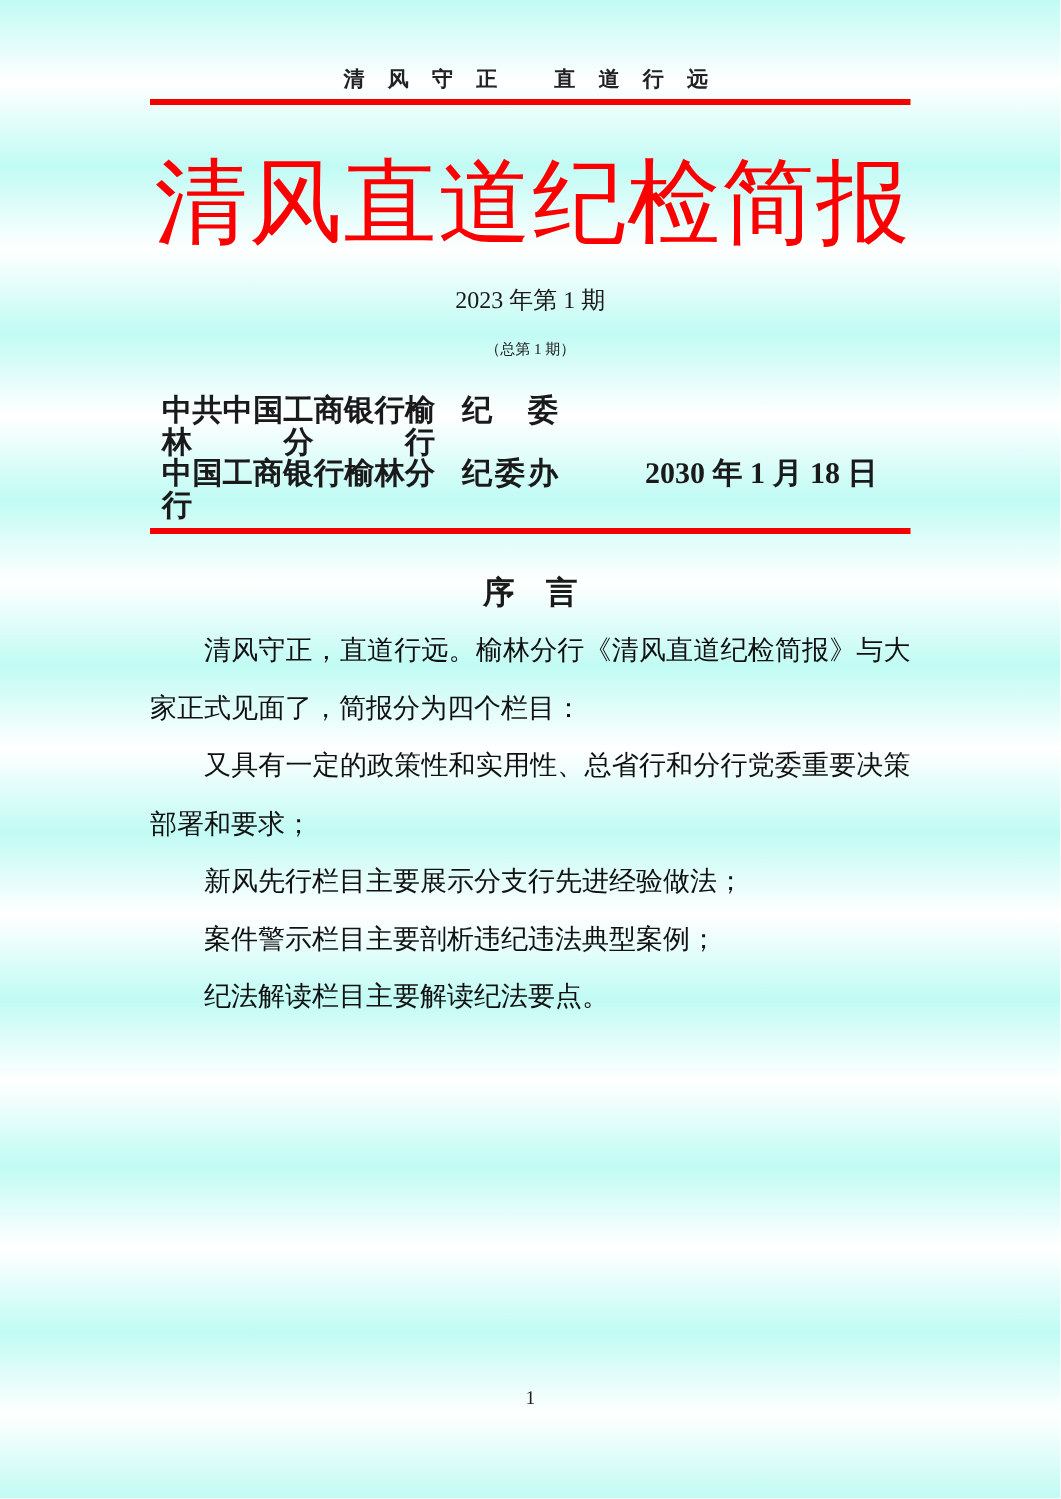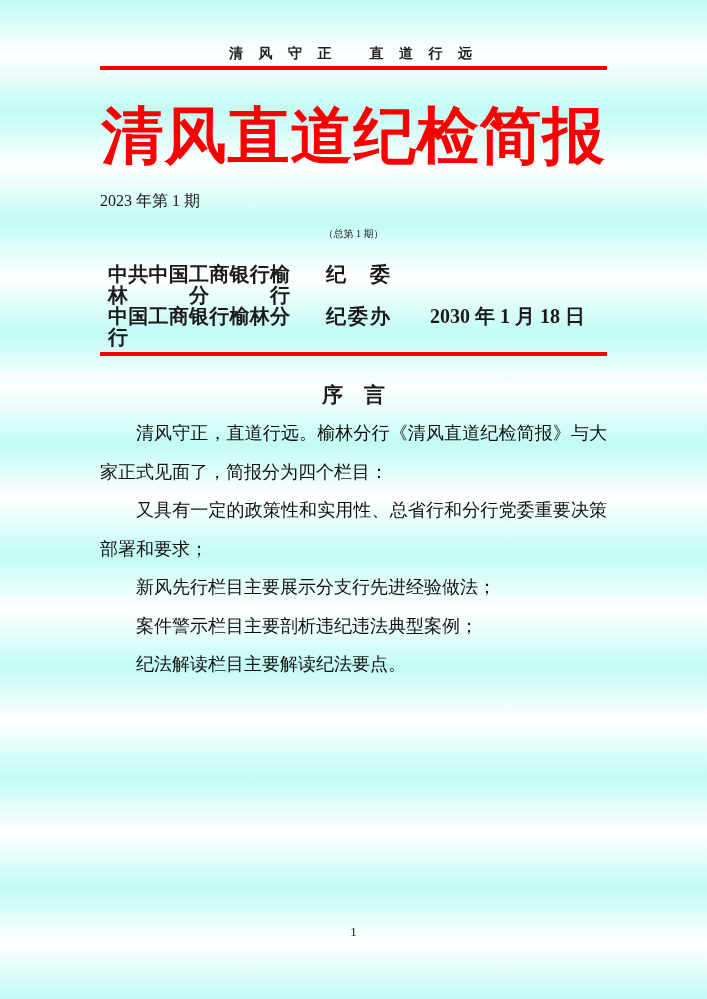--- a/index.html
+++ b/index.html
@@ -28,33 +28,33 @@
     color: #222222;
   }
 
   .redline { height: 4px; background: #f30000; }
   .redline-top { margin-top: 3px; }
   .redline-mast { margin-top: 4px; }
 
   
   .title {
     margin-top: 30px;
-    text-align: center;
+    text-align: right;
     font-family: "Liberation Sans", sans-serif;
-    font-weight: bold;
+    font-weight: normal;
     font-size: 62px;
     line-height: 72px;
     letter-spacing: 1px;
     color: #fb0000;
     white-space: nowrap;
   }
 
   .issue1 {
     margin-top: 18px;
-    text-align: left;
+    text-align: center;
     font-size: 16px;
     line-height: 22px;
   }
   .issue2 {
     margin-top: 12px;
     text-align: center;
     font-size: 10px;
     line-height: 20px;
   }
 
@@ -65,21 +65,21 @@
     display: inline-block;
     width: 182px;
     margin-left: 8px;
     text-align: justify;
     text-align-last: justify;
     font-family: "Liberation Sans", sans-serif;
   }
   .dept {
     display: inline-block;
     width: 64px;
-    margin-left: 36px;
+    margin-left: 18px;
     text-align: justify;
     text-align-last: justify;
     font-family: "Liberation Sans", sans-serif;
   }
   .mast-date {
     flex: 1;
     text-align: right;
     padding-right: 22px;
     font-family: "Liberation Serif", serif;
   }

